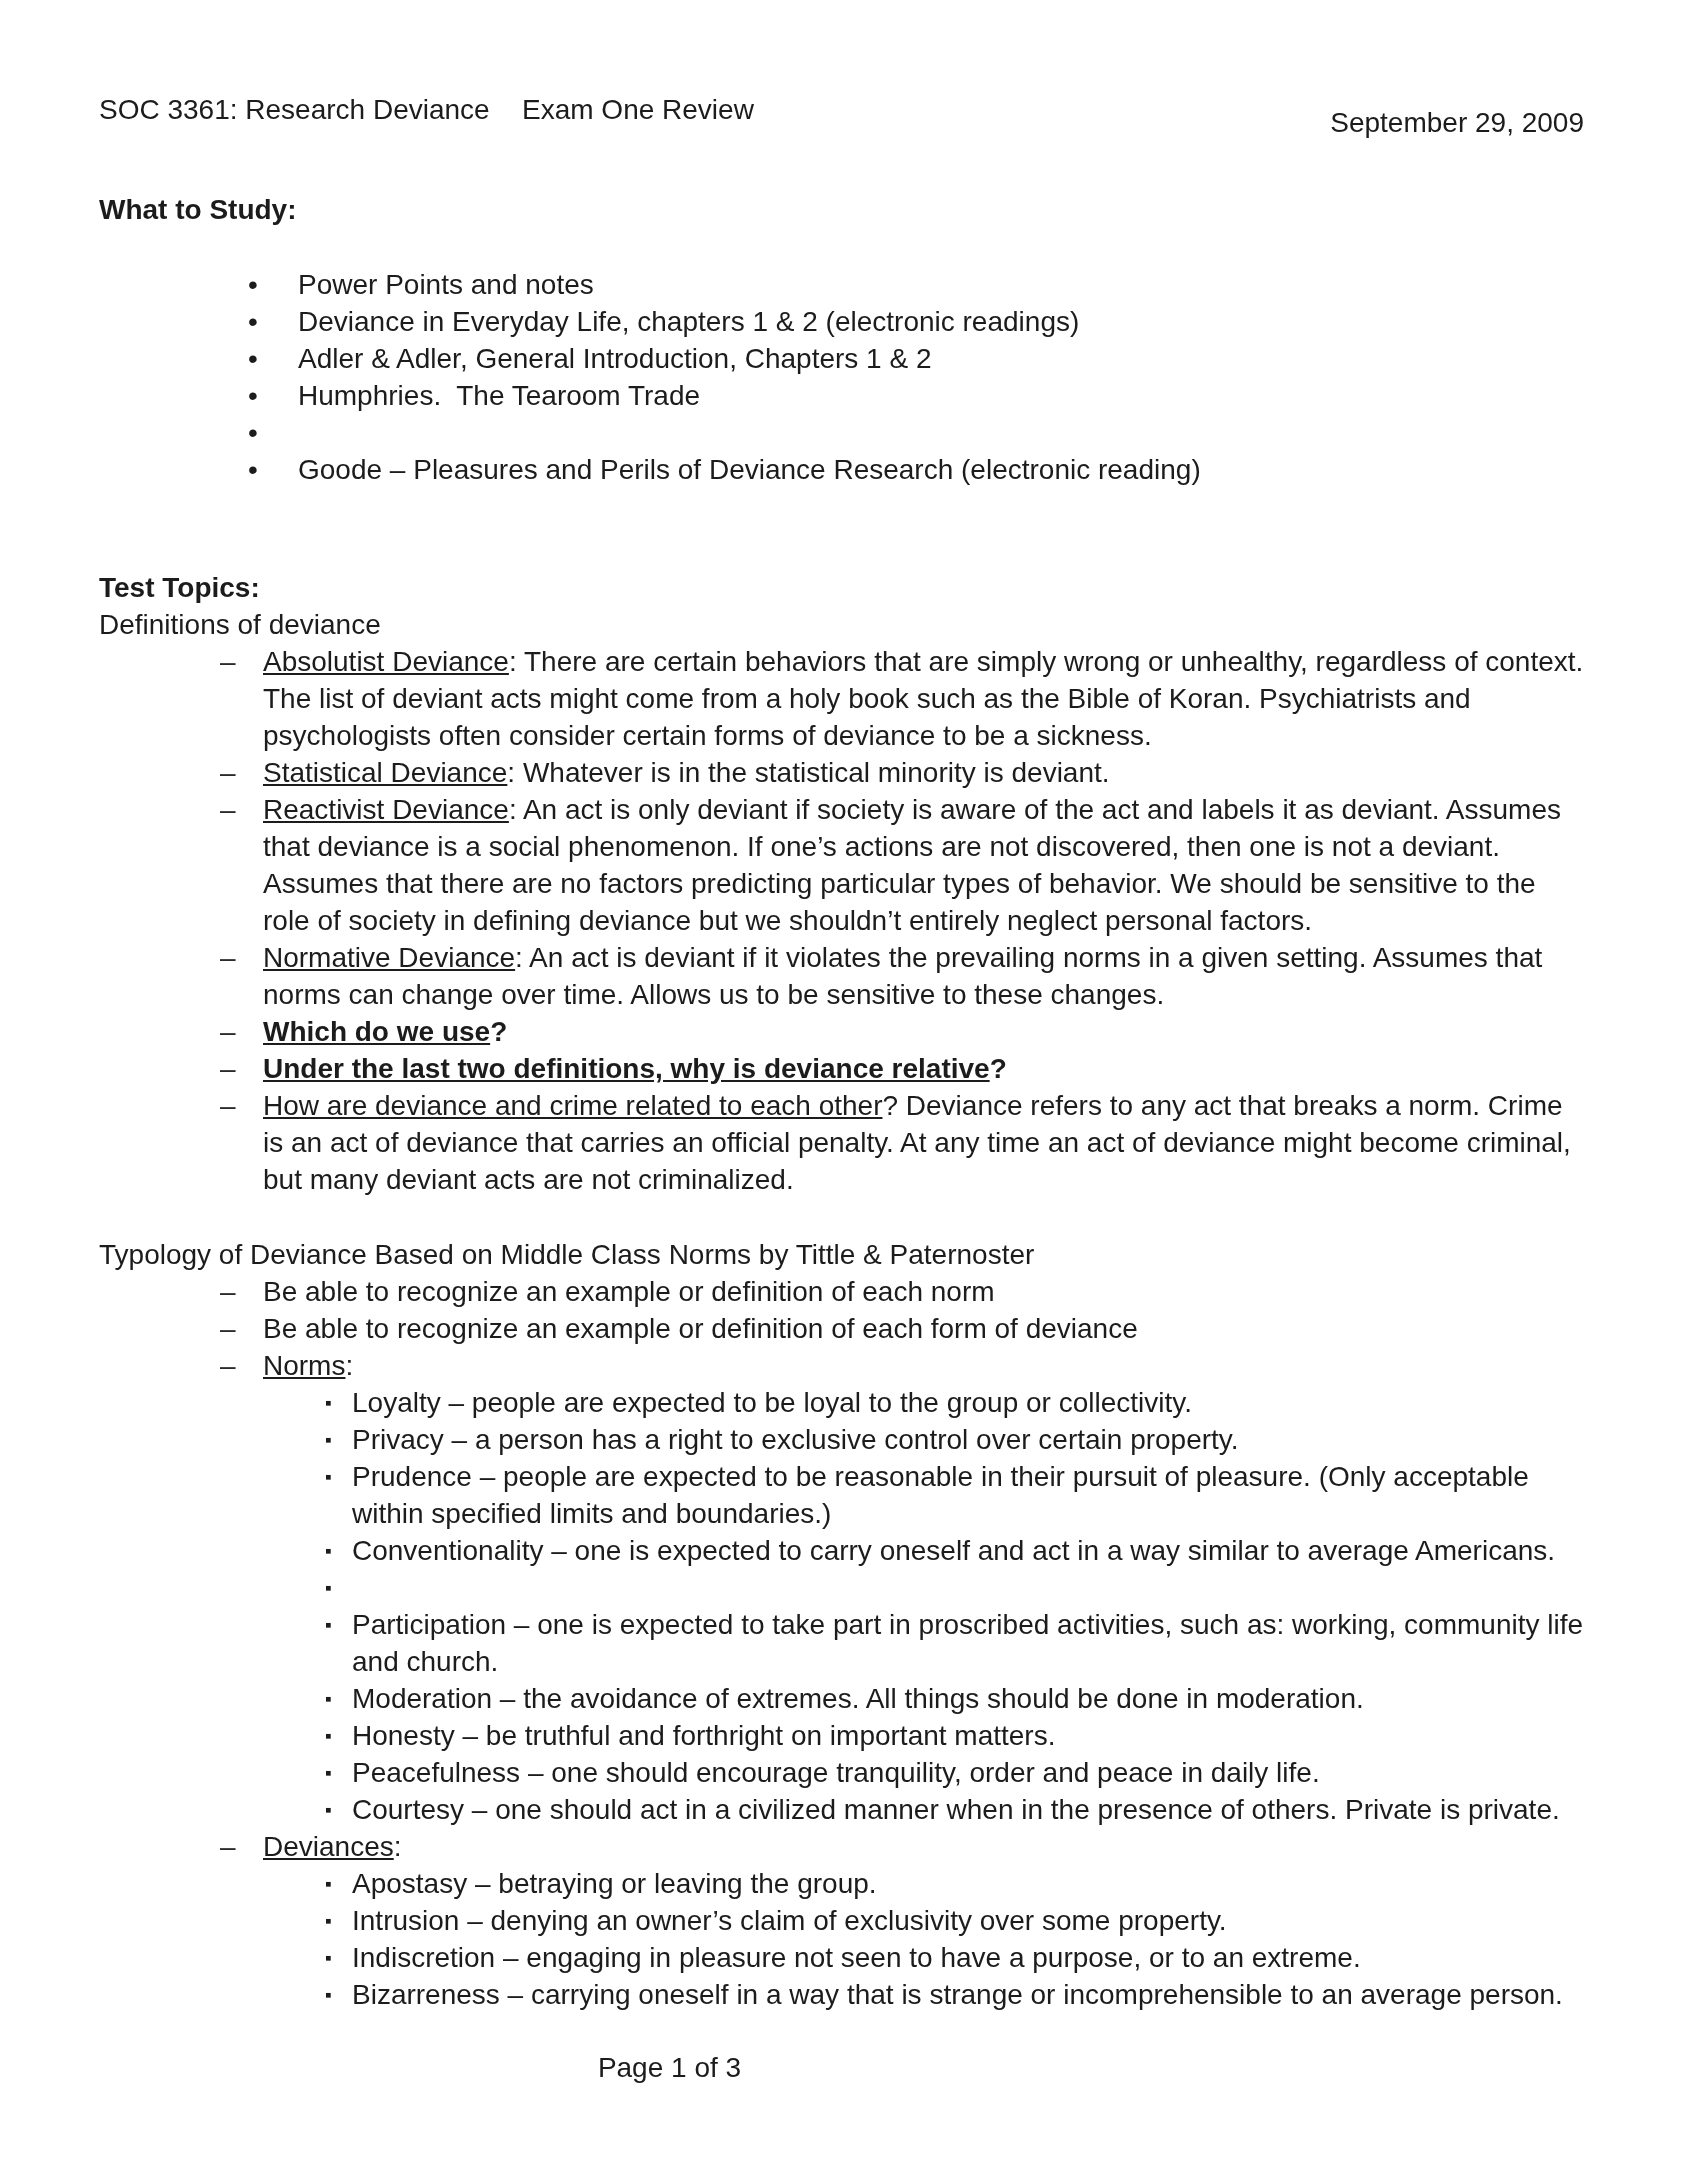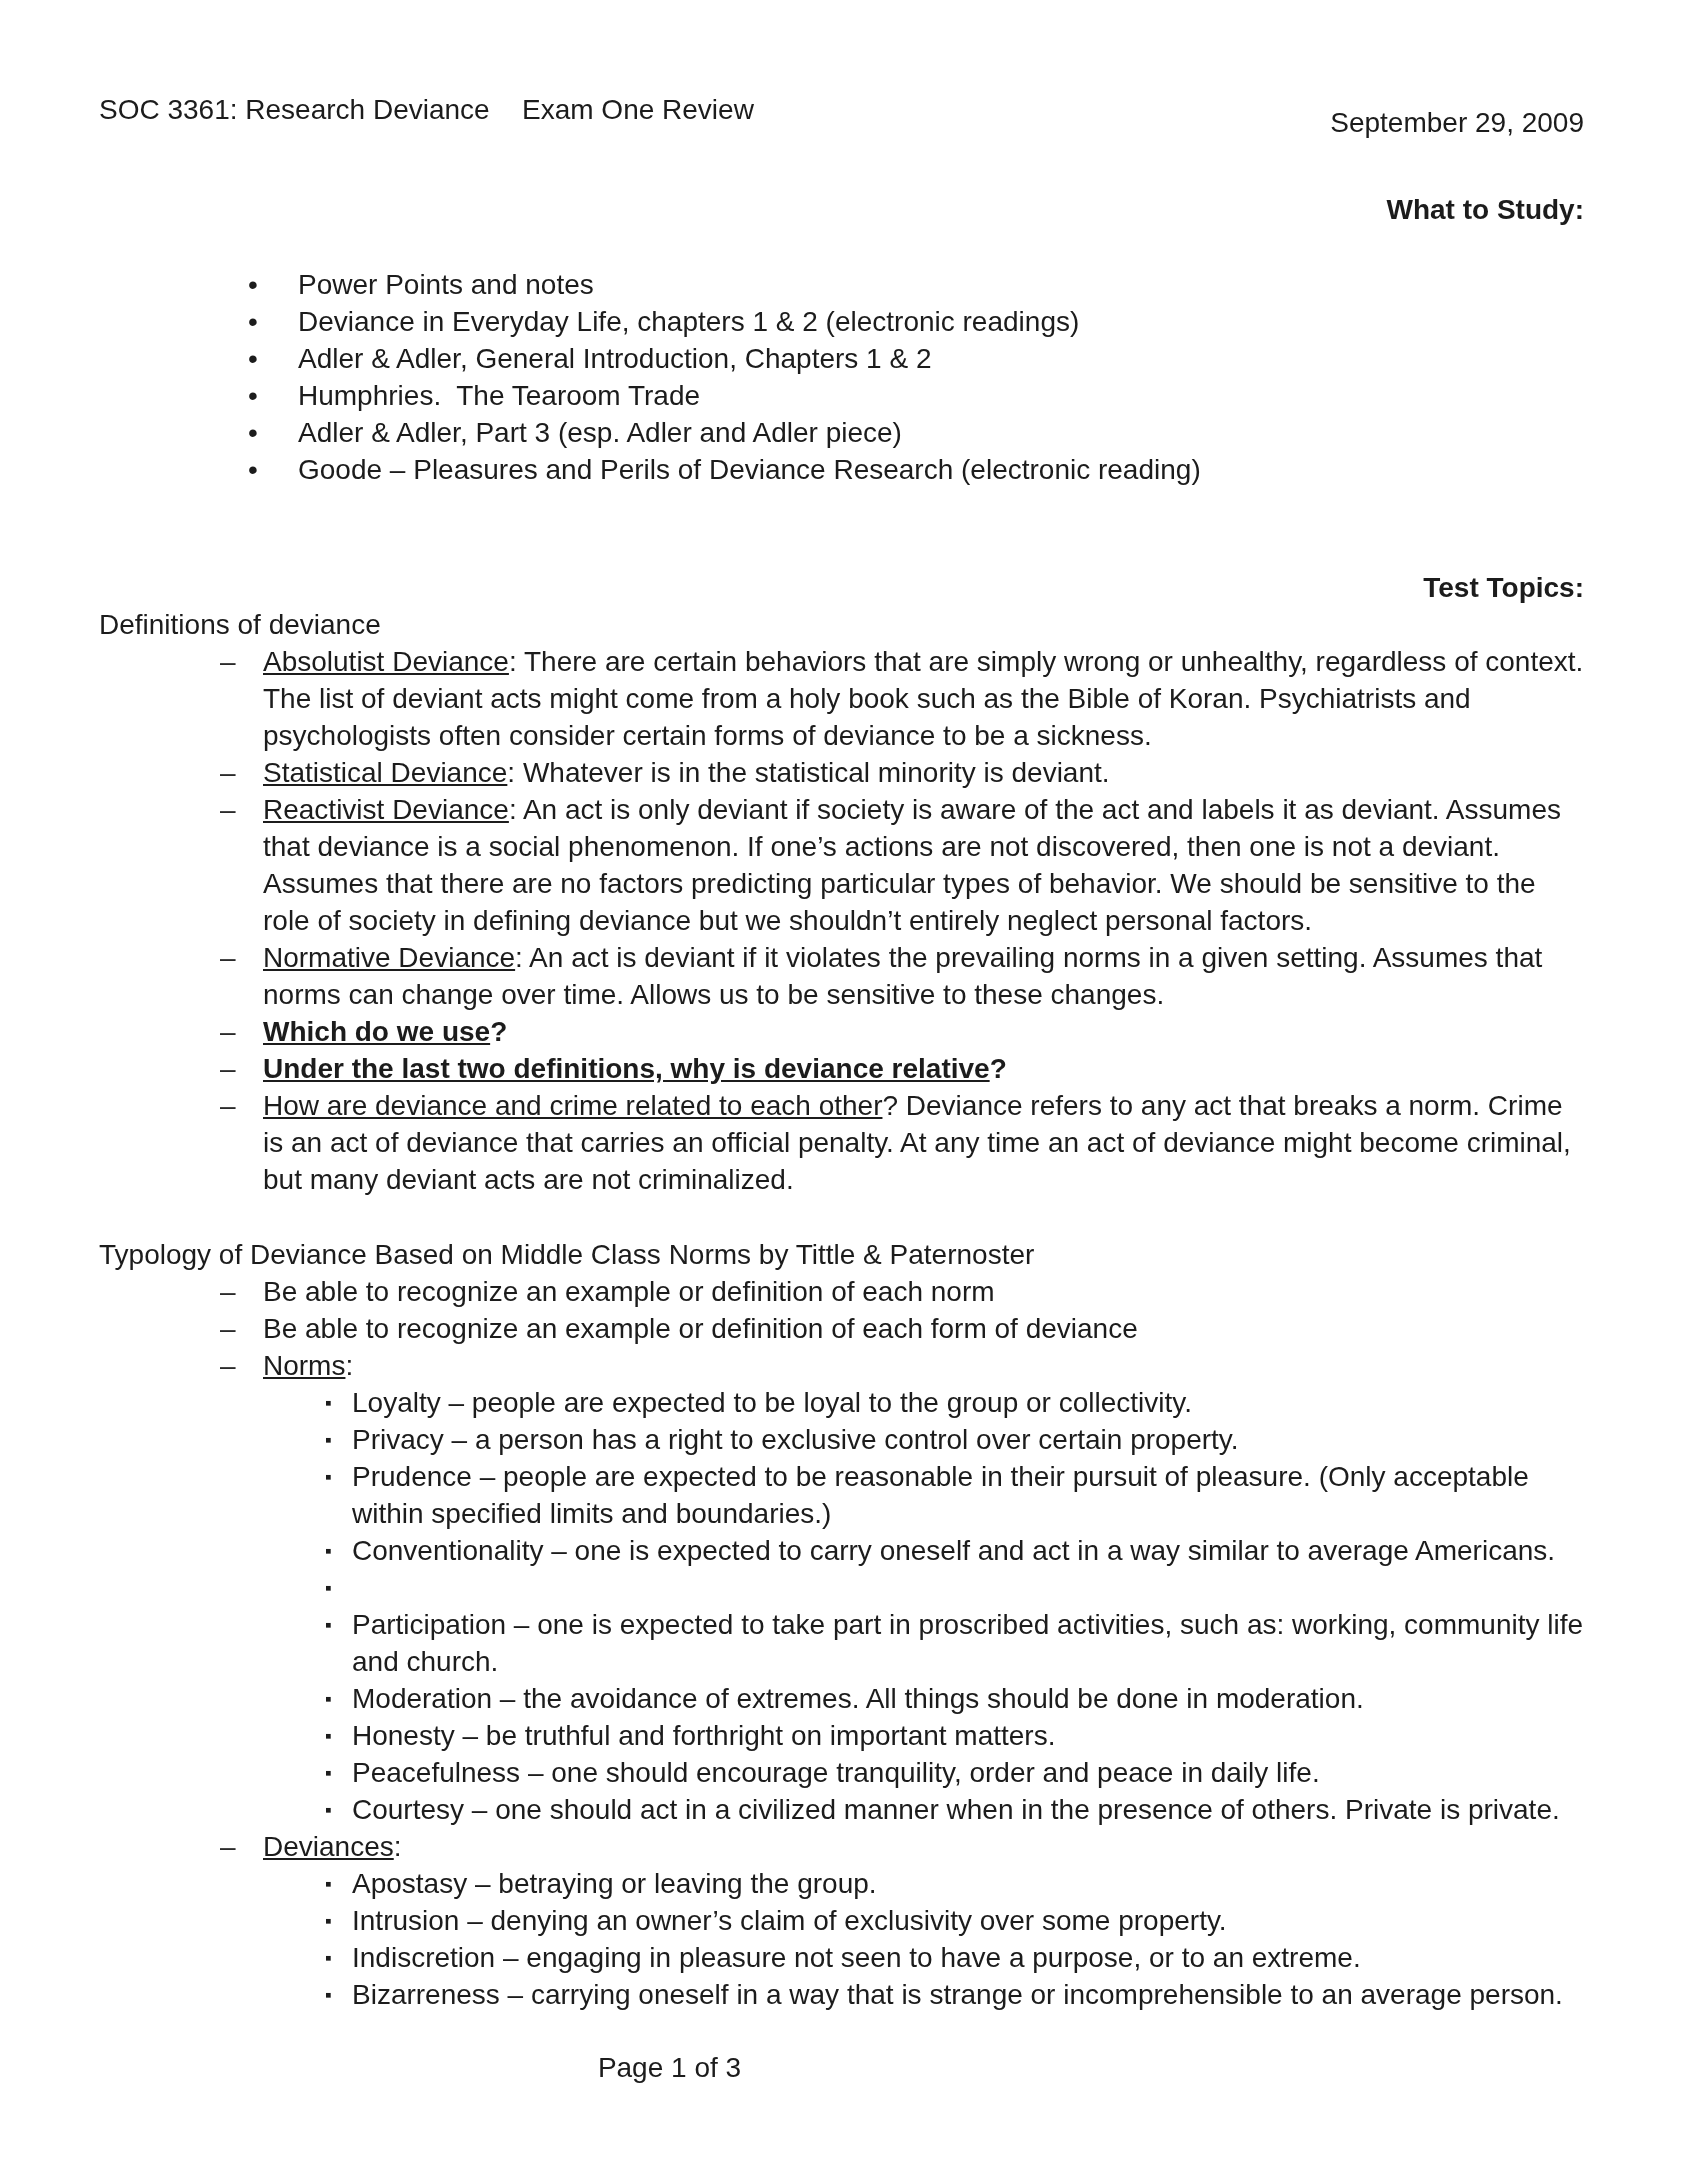--- a/index.html
+++ b/index.html
@@ -12,21 +12,21 @@
     color: #1c1c1c;
     position: relative; overflow: hidden;
   }
   .page { padding: 91px 99px 0 99px; }
 
   .header { position: relative; height: 37px; margin-bottom: 63px; }
   .h-left  { position: absolute; left: 0; top: 0; }
   .h-center{ position: absolute; left: 423px; top: 0; }
   .h-right { position: absolute; right: 0; top: 0; margin-top: 13px; }
 
-  .b { font-weight: 700; text-align: right; }
+  .b { font-weight: 700; }
   .u { text-decoration: underline; }
 
   .wts-title { margin-bottom: 38px; }
   .bullets { padding-left: 149px; margin-bottom: 81px; }
   .defs { margin-bottom: 38px; }
 
   .li { display: flex; align-items: flex-start; }
   .mk { flex-shrink: 0; line-height: 37px; }
   .mk-b { width: 50px; }
   .mk-d { width: 43px; color: #2a2a2a; }
@@ -66,21 +66,20 @@
     <div class="li">
         <span class="mk mk-b">•</span>
         <span class="tx">Adler &amp; Adler, General Introduction, Chapters 1 &amp; 2</span>
       </div>
     <div class="li">
         <span class="mk mk-b">•</span>
         <span class="tx">Humphries.  The Tearoom Trade</span>
       </div>
     <div class="li">
         <span class="mk mk-b">•</span>
-        <span class="tx">Adler &amp; Adler, Part 3 (esp. Adler and Adler piece)</span>
       </div>
     <div class="li">
         <span class="mk mk-b">•</span>
         <span class="tx">Goode – Pleasures and Perils of Deviance Research (electronic reading)</span>
       </div>
   </div>
 
   <div class="b">Test Topics:</div>
   <div>Definitions of deviance</div>
 

